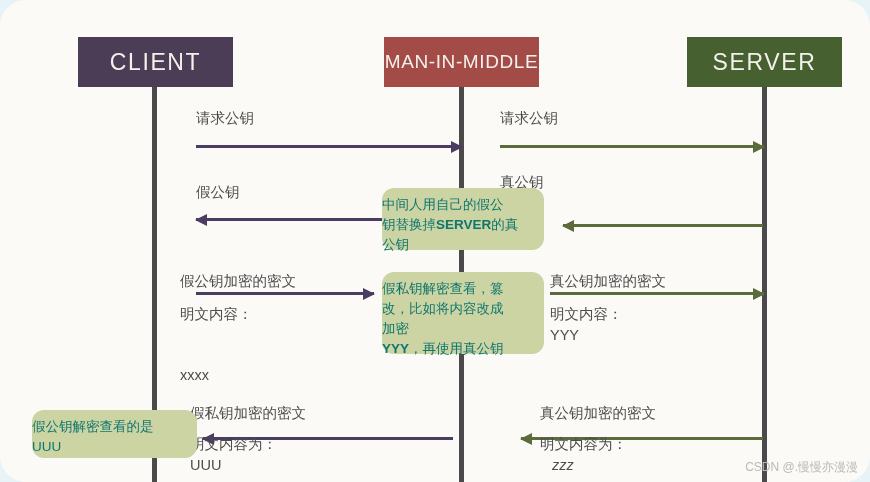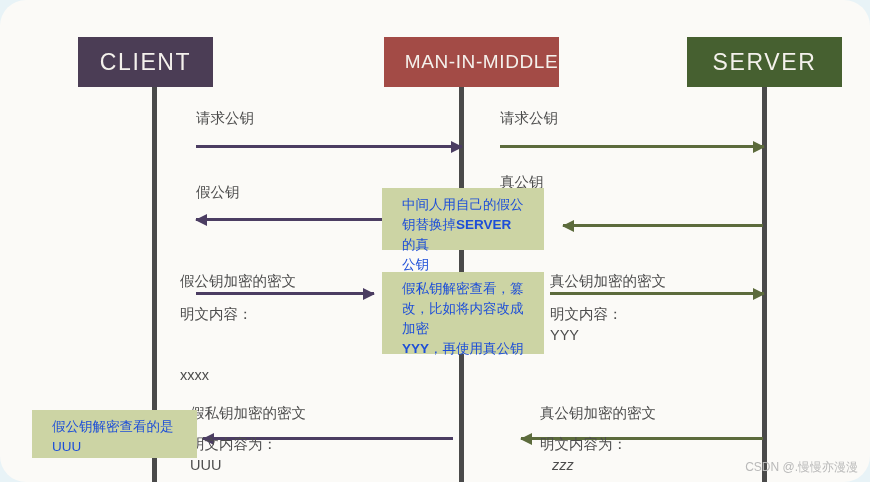--- a/index.html
+++ b/index.html
@@ -17,22 +17,22 @@
   
   .actor{
     position:absolute;
     display:flex;align-items:center;justify-content:center;
     color:#f4f1ec;
     letter-spacing:1.6px;
     font-size:23px;
     font-weight:400;
     white-space:nowrap;
   }
-  #actor-client{left:78px;top:37px;width:135px;height:50px;background:#4b3d55;}
-  #actor-mitm{left:384px;top:37px;width:155px;height:50px;background:#a34b46;font-size:19px;letter-spacing:0.6px;padding-left:20px;}
+  #actor-client{left:78px;top:37px;width:155px;height:50px;background:#4b3d55;}
+  #actor-mitm{left:384px;top:37px;width:155px;height:50px;background:#a34b46;font-size:19px;letter-spacing:0.6px;}
   #actor-server{left:687px;top:37px;width:155px;height:50px;background:#466030;}
 
   
   .lifeline{position:absolute;width:5px;background:#4a4a4a;}
   #lifeline-client{left:152px;top:87px;height:395px;}
   #lifeline-mitm{left:459px;top:87px;height:395px;}
   #lifeline-server{left:762px;top:87px;height:395px;}
 
   
   .arrow{position:absolute;height:3px;}
@@ -58,25 +58,26 @@
     white-space:nowrap;
     line-height:20px;
   }
   .lbl.above{}
   .lbl.below{}
 
   
   .note{
     position:absolute;
     background:#ccd4a4;
-    color:#1d4ed8;
+    color:#0f766e;
     font-size:13.5px;
     line-height:20px;
-    padding:7px 20px;
+    padding:7px 0;
     box-sizing:border-box;
+    border-radius:12px;
   }
   .note b{font-weight:bold;}
 
   
   #watermark{
     position:absolute;right:12px;bottom:6px;
     color:#b9b9b9;font-size:12px;white-space:nowrap;
   }
 </style>
 </head>

